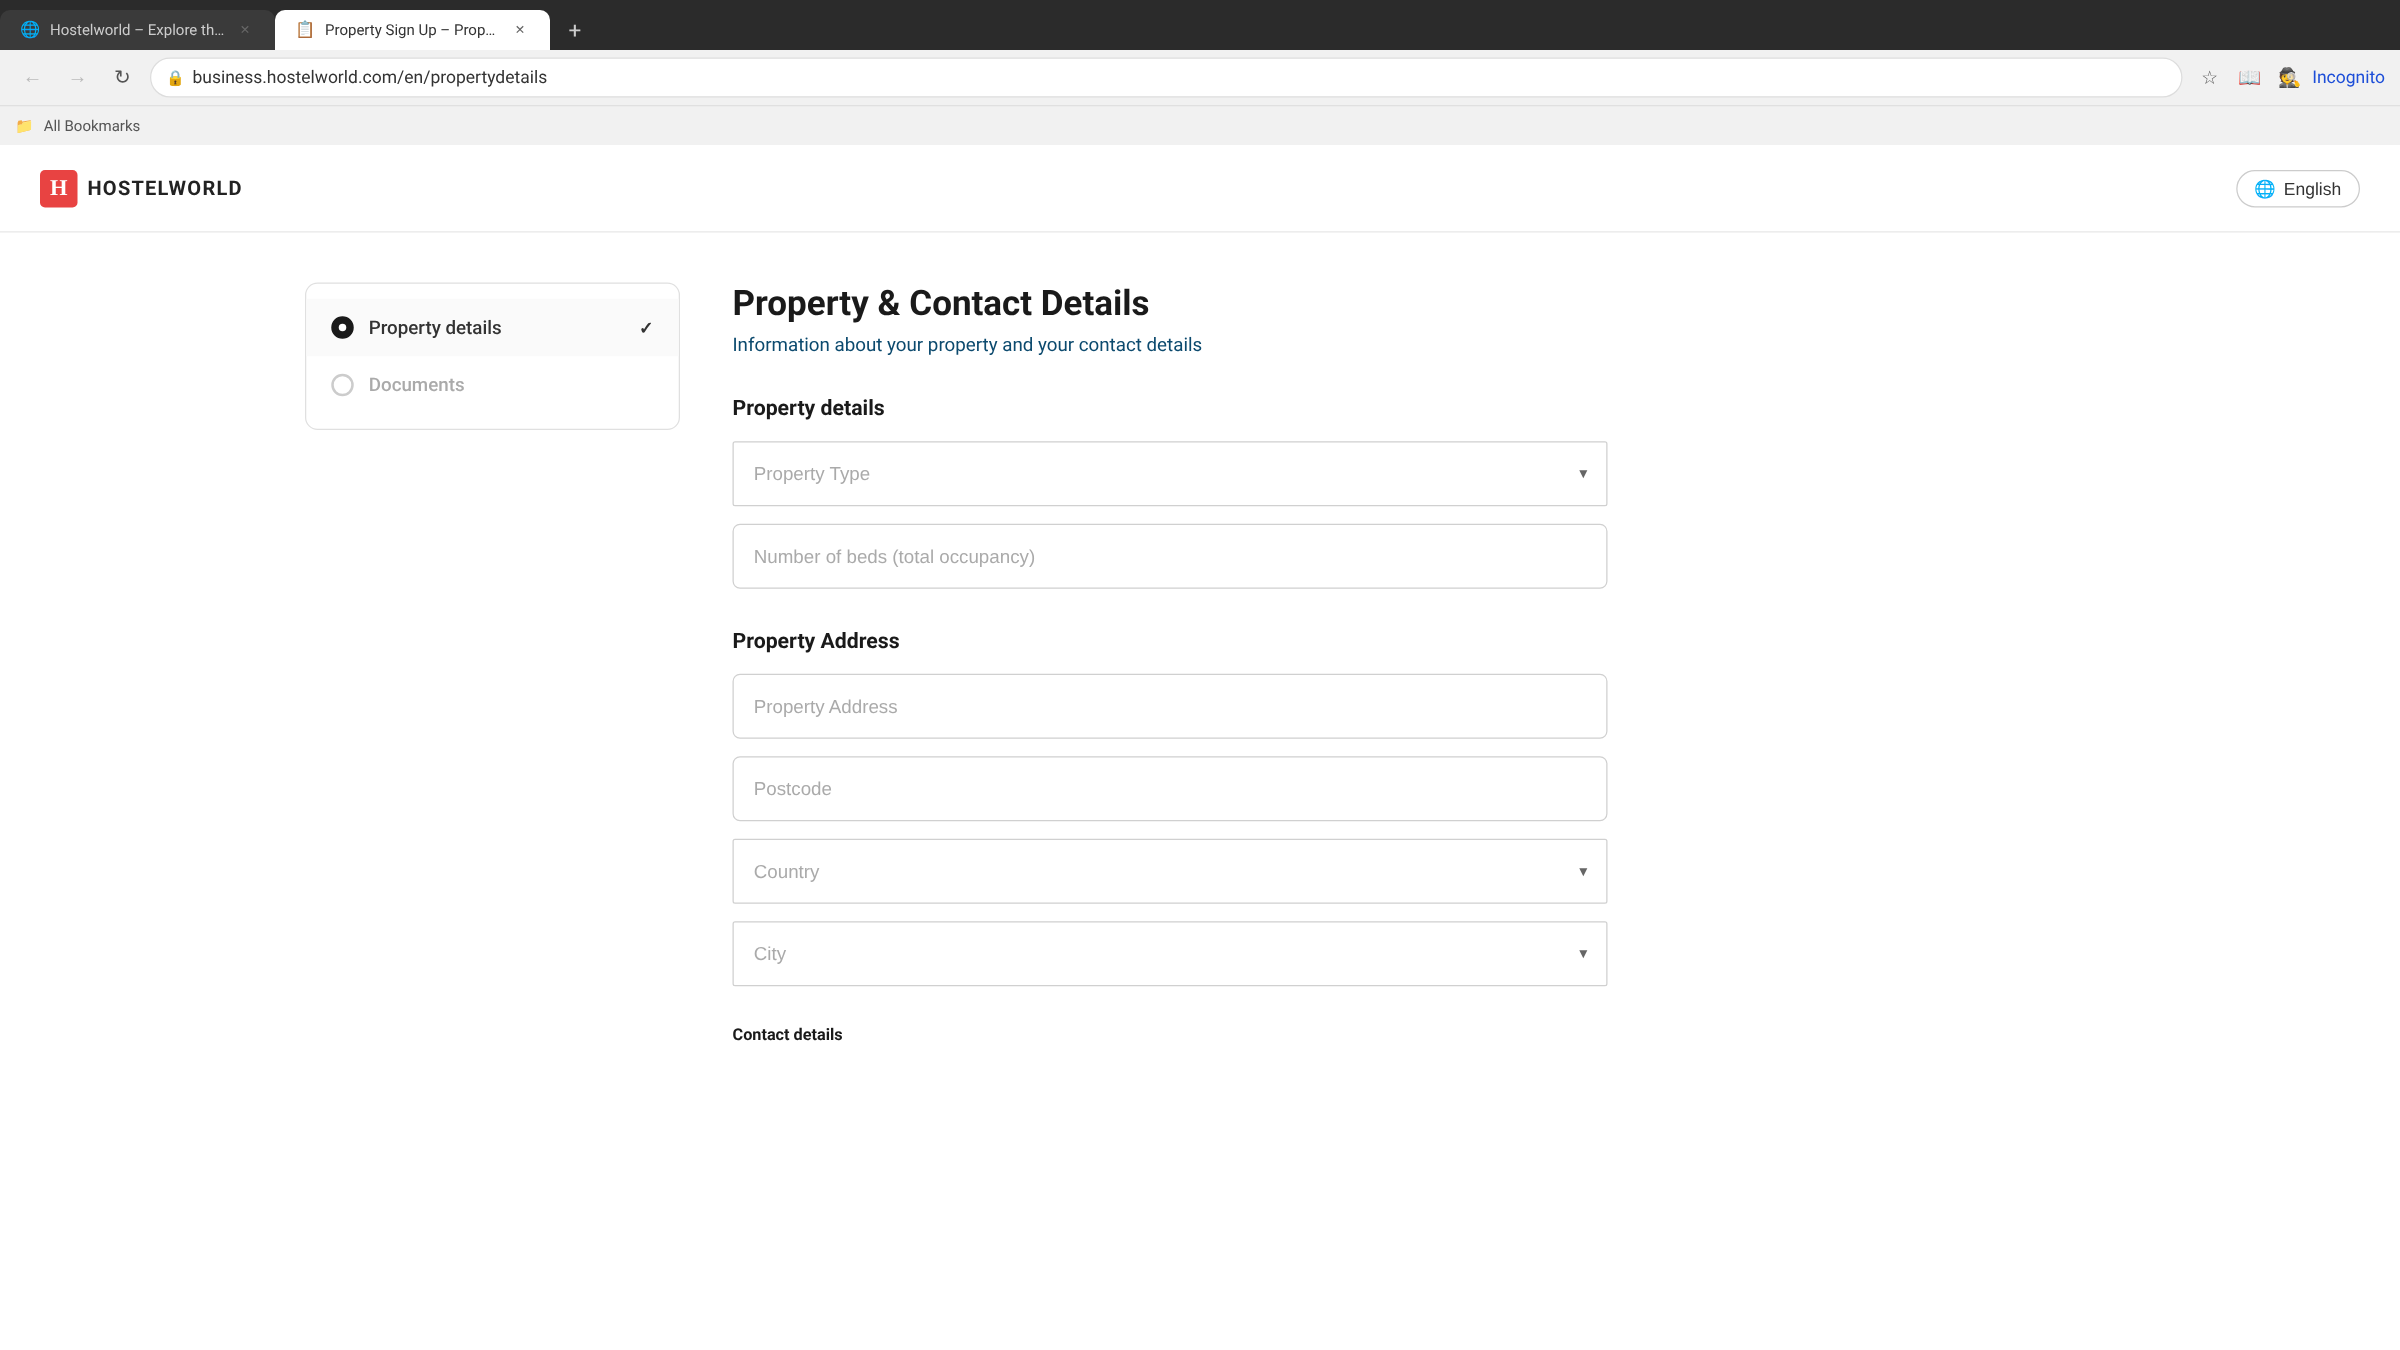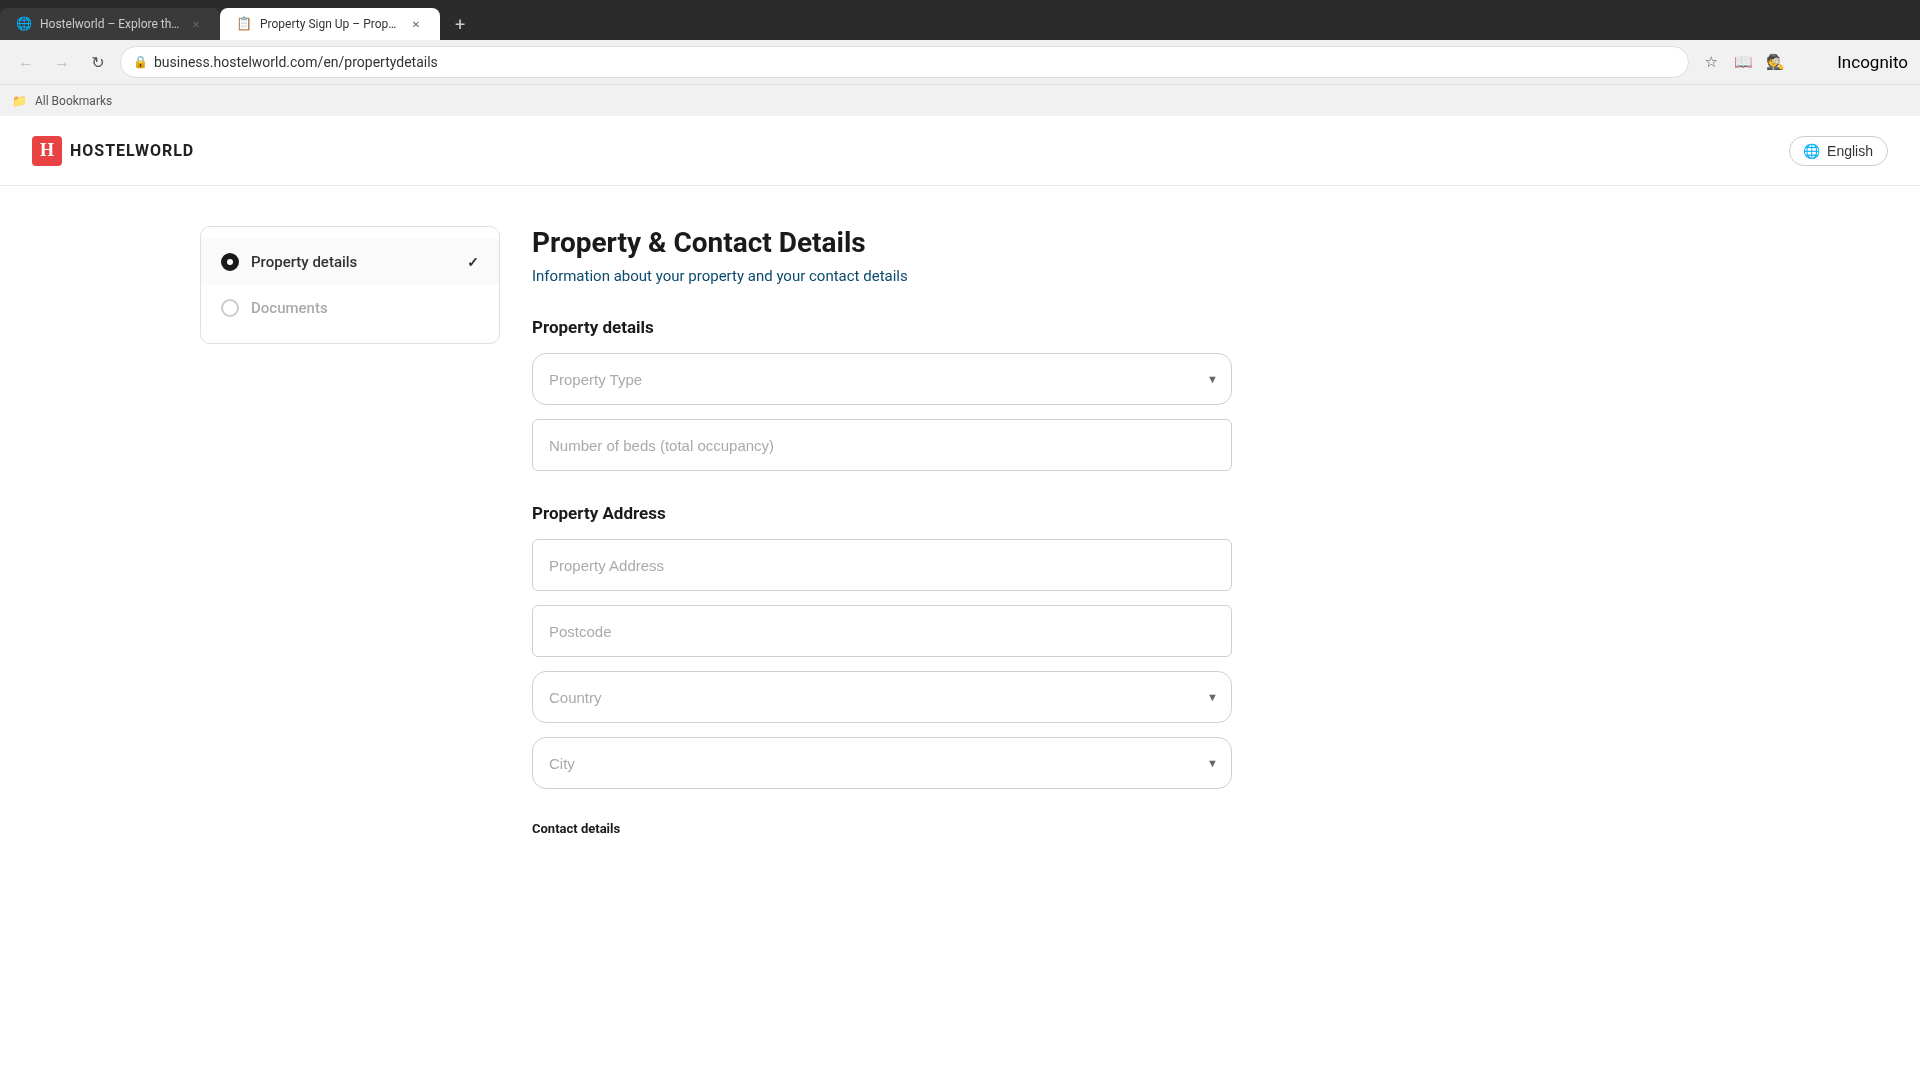--- a/index.html
+++ b/index.html
@@ -32,21 +32,21 @@
     
     .header { display: flex; align-items: center; justify-content: space-between; padding: 0 32px; height: 70px; border-bottom: 1px solid #e8e8e8; background: #fff; }
     .logo { display: flex; align-items: center; gap: 8px; }
     .logo-box { width: 30px; height: 30px; background: #e84342; display: flex; align-items: center; justify-content: center; border-radius: 4px; }
     .logo-h { color: #fff; font-weight: 900; font-size: 18px; font-family: serif; }
     .logo-text { font-size: 16px; font-weight: 700; color: #222; letter-spacing: 1px; text-transform: uppercase; }
     .lang-btn { display: flex; align-items: center; gap: 6px; border: 1px solid #ccc; border-radius: 20px; padding: 6px 14px; font-size: 14px; color: #333; cursor: pointer; background: #fff; }
     .globe-icon { font-size: 14px; }
 
     
-    .main-content { display: flex; padding: 40px 200px; gap: 32px; }
+    .main-content { display: flex; padding: 40px 200px; gap: 42px; margin-left: 44px; }
 
     
     .sidebar { width: 300px; flex-shrink: 0; }
     .sidebar-card { border: 1px solid #e0e0e0; border-radius: 10px; padding: 12px 0; background: #fff; }
     .sidebar-item { display: flex; align-items: center; gap: 12px; padding: 14px 20px; cursor: pointer; }
     .sidebar-item.active { background: #fafafa; }
     .radio-dot { width: 18px; height: 18px; border-radius: 50%; border: 2px solid #ccc; display: flex; align-items: center; justify-content: center; flex-shrink: 0; }
     .radio-dot.filled { border-color: #1a1a1a; background: #1a1a1a; }
     .radio-inner { width: 6px; height: 6px; background: #fff; border-radius: 50%; }
     .sidebar-label { font-size: 15px; color: #333; font-weight: 500; flex: 1; }
@@ -57,21 +57,21 @@
     .form-area { flex: 1; max-width: 700px; }
     .page-title { font-size: 28px; font-weight: 700; color: #1a1a1a; margin-bottom: 8px; }
     .page-subtitle { font-size: 15px; color: #0c4a6e; margin-bottom: 32px; }
 
     .section-title { font-size: 17px; font-weight: 700; color: #1a1a1a; margin-bottom: 16px; }
 
     .form-group { margin-bottom: 14px; }
     .form-input { width: 100%; height: 52px; border: 1px solid #d0d0d0; border-radius: 6px; padding: 0 16px; font-size: 15px; color: #333; outline: none; background: #fff; }
     .form-input::placeholder { color: #aaa; }
     .select-wrapper { position: relative; }
-    .select-wrapper select { width: 100%; height: 52px; border: 1px solid #d0d0d0; border-radius: 14px; padding: 0 16px; font-size: 15px; color: #aaa; background: #fff; appearance: none; -webkit-appearance: none; cursor: pointer; outline: none; }
+    .select-wrapper select { width: 100%; height: 52px; border: 1px solid #d0d0d0; border-radius: 2px; padding: 0 16px; font-size: 15px; color: #aaa; background: #fff; appearance: none; -webkit-appearance: none; cursor: pointer; outline: none; }
     .select-wrapper::after { content: '▼'; position: absolute; right: 14px; top: 50%; transform: translateY(-50%); font-size: 11px; color: #666; pointer-events: none; }
 
     .section-gap { margin-top: 32px; }
 
     .contact-section-title { font-size: 13px; font-weight: 700; color: #1a1a1a; margin-top: 32px; margin-bottom: 4px; }
   </style>
 </head>
 <body>
 
 <div class="browser-chrome">
@@ -96,21 +96,21 @@
     <button class="nav-btn disabled">→</button>
     <button class="nav-btn">↻</button>
     <div class="address-bar">
       <span class="lock-icon">🔒</span>
       <span>business.hostelworld.com/en/propertydetails</span>
     </div>
     <div class="nav-right">
       <button class="nav-icon-btn">☆</button>
       <button class="nav-icon-btn">📖</button>
       <button class="nav-icon-btn">🕵</button>
-      <span style="font-size:17px; color:#000000;margin-left:44px;">Incognito</span>
+      <span style="font-size:14px; color:#1d4ed8;">Incognito</span>
     </div>
   </div>
 
   <div class="bookmarks-bar">
     <span>📁</span>
     <span>All Bookmarks</span>
   </div>
 </div>
 
 <div class="page">

